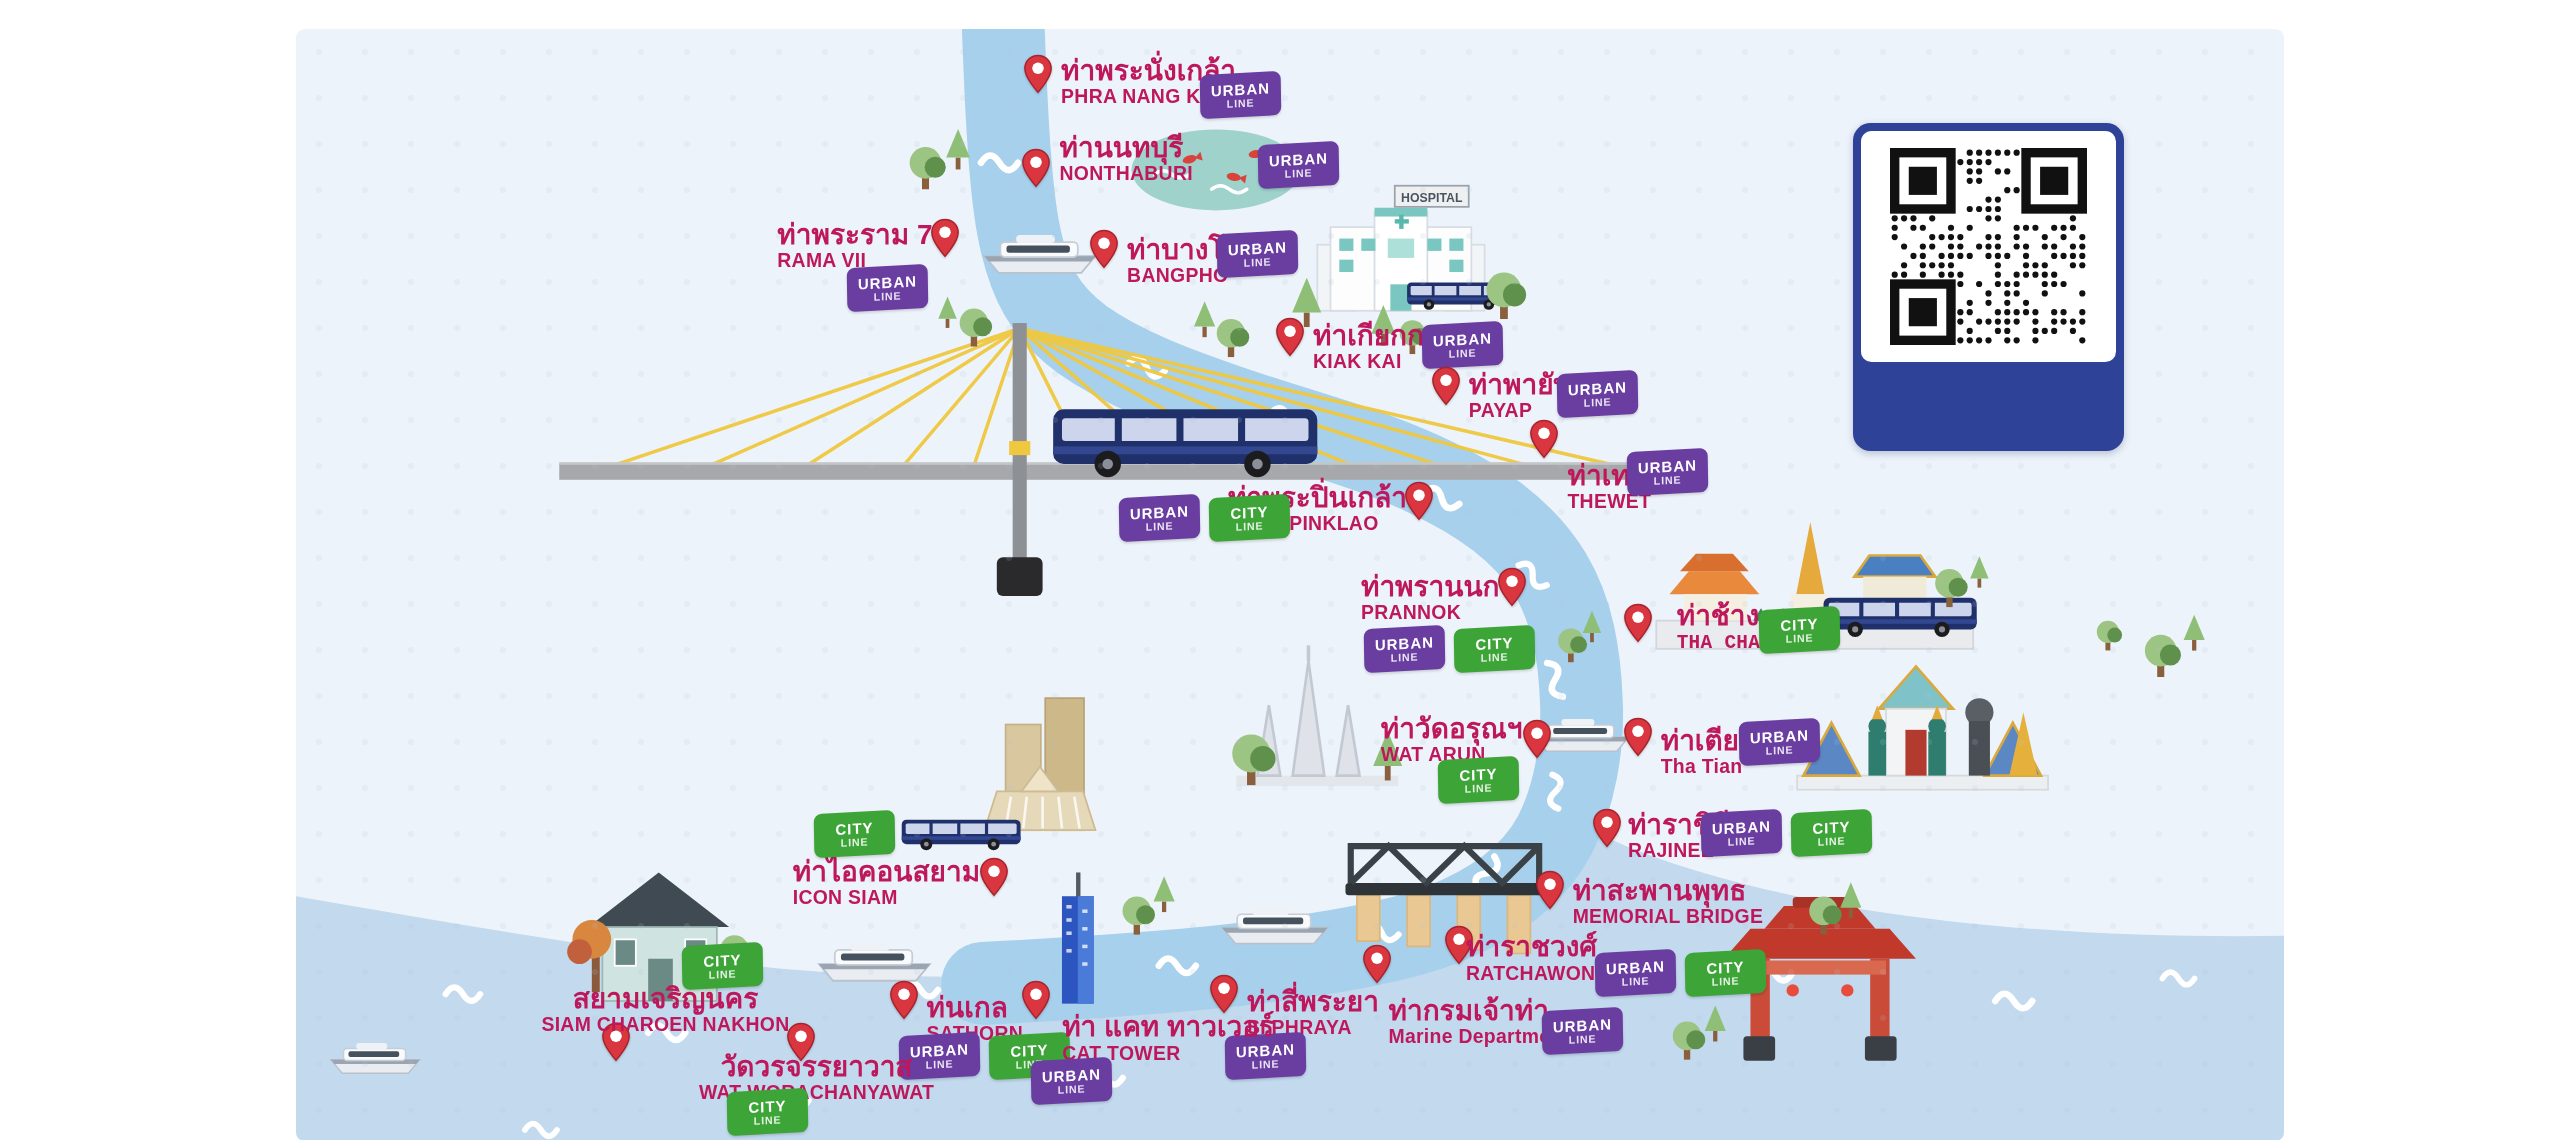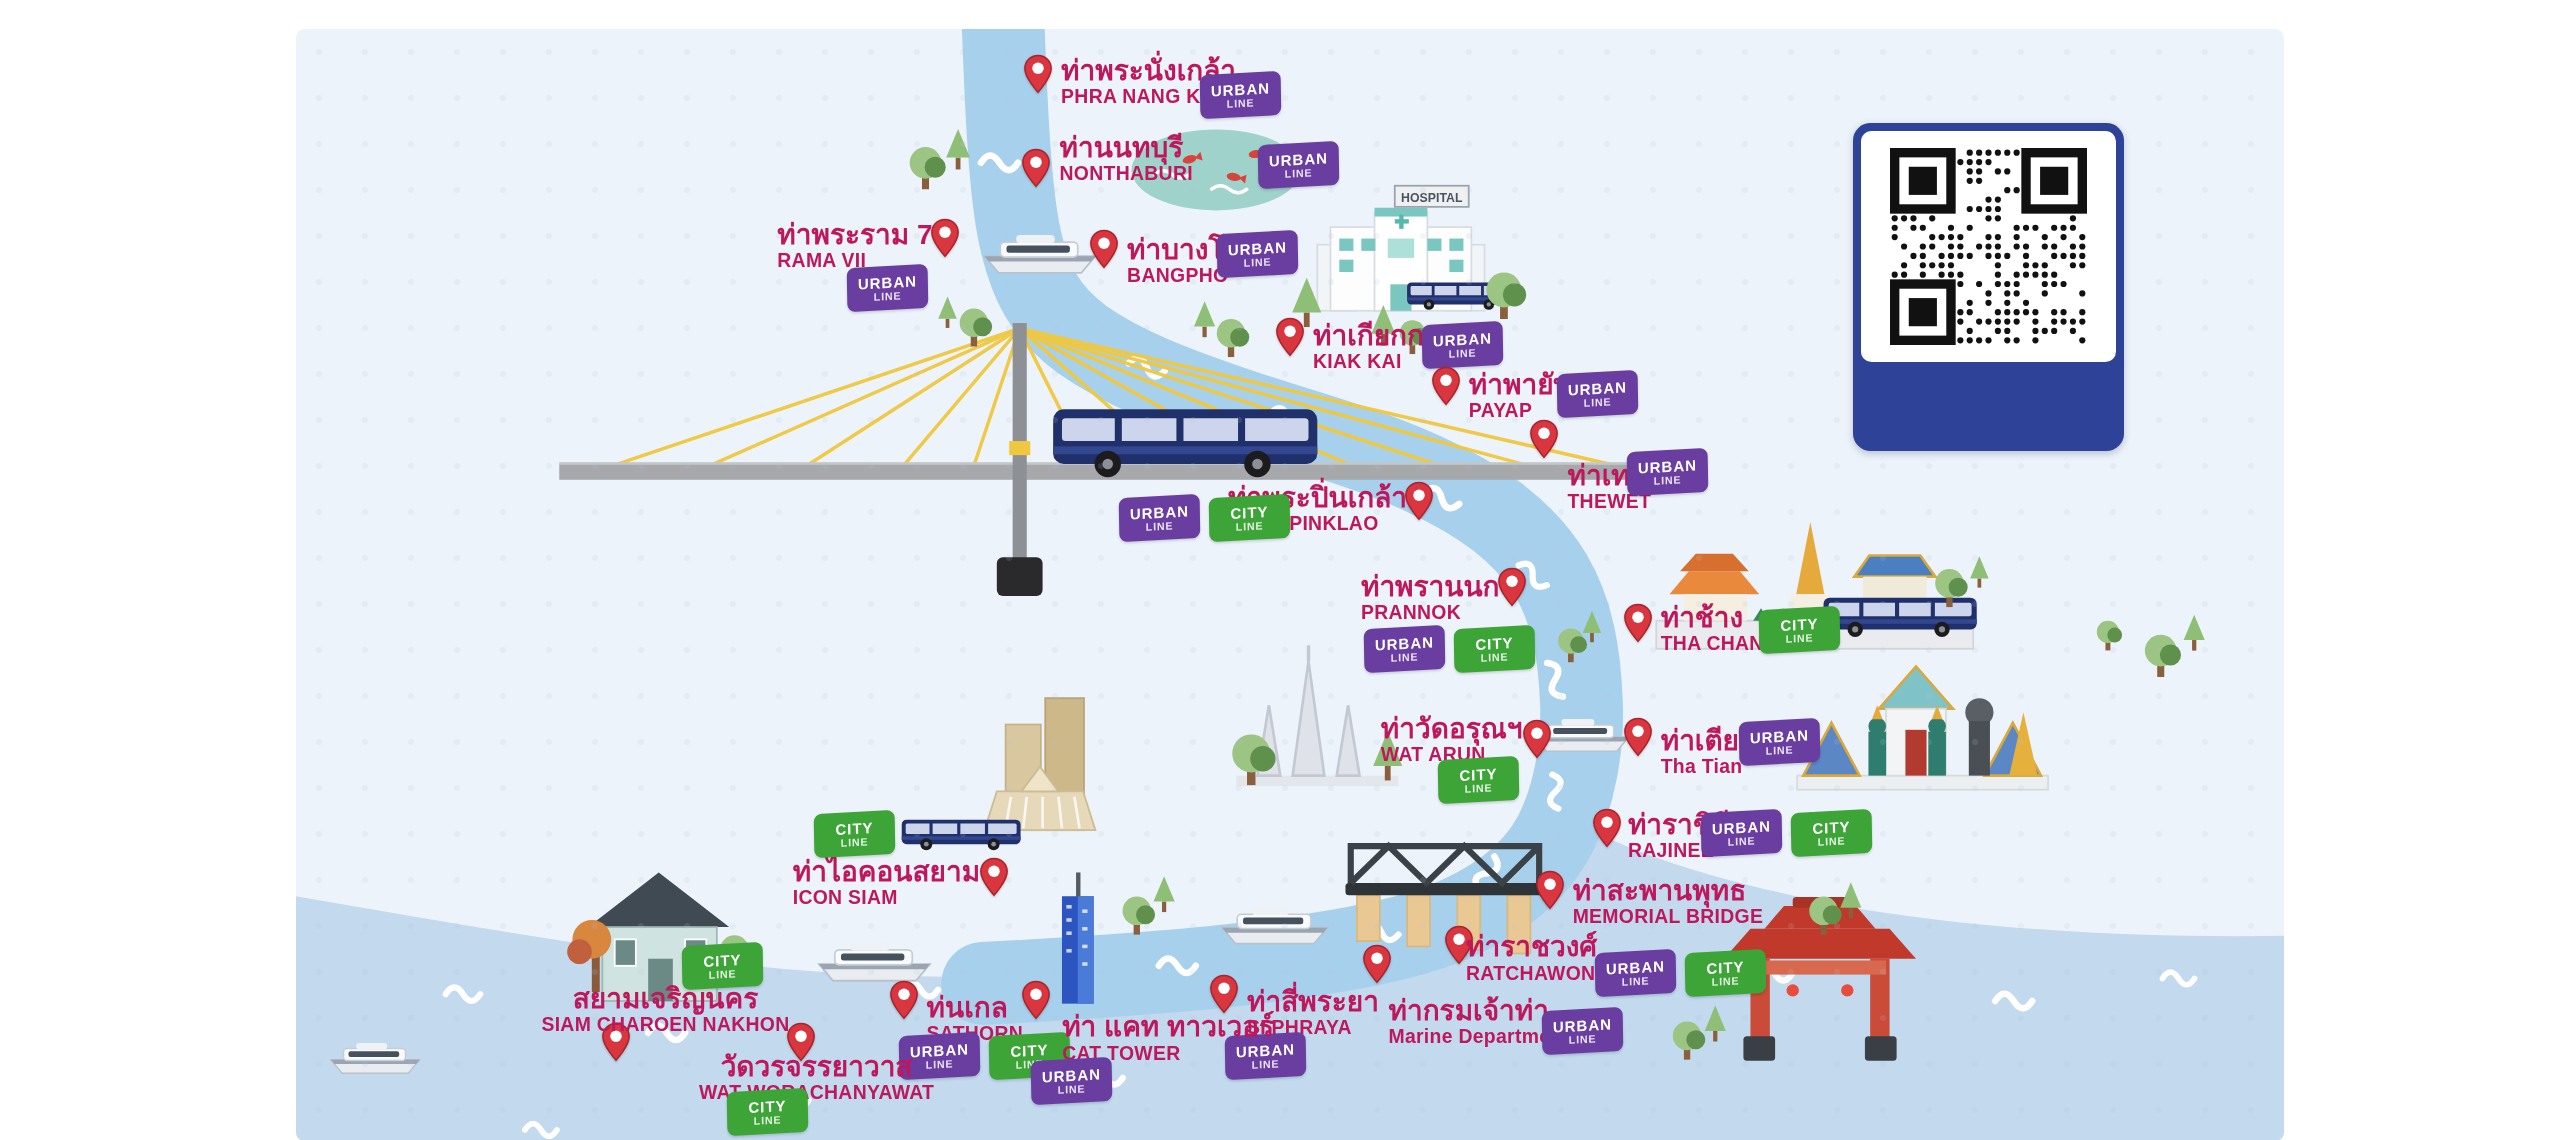--- a/index.html
+++ b/index.html
@@ -620,21 +620,21 @@
               <span class="b1">CITY</span>
               <span class="b2">LINE</span>
             </div>
           </div>
         </div>
         <div class="station" style="left: 67.49%; top: 53.84%;">
           <svg class="pin" width="30" height="40" viewBox="0 0 24 32">
             <path d="M12 1C6 1 1.5 5.6 1.5 11.4c0 7.6 10.5 19.1 10.5 19.1s10.5-11.5 10.5-19.1C22.5 5.6 18 1 12 1z" fill="#d9363f" stroke="#a8232c" stroke-width="1.2"></path>
             <circle cx="12" cy="11.2" r="4.6" fill="#fff"></circle>
           </svg>
-          <div class="slabel a-left" style="left: 23px; top: -25px;">
+          <div class="slabel a-left" style="left: 39px; top: -25px; font-family: Liberation Mono, monospace;">
             <div class="thai">ท่าช้าง</div>
             <div class="en">THA CHANG</div>
           </div>
           <div class="badges" style="left: 121px; top: -20px;">
             <div class="badge city" style="background: rgb(61, 164, 55);">
               <span class="b1">CITY</span>
               <span class="b2">LINE</span>
             </div>
           </div>
         </div>

